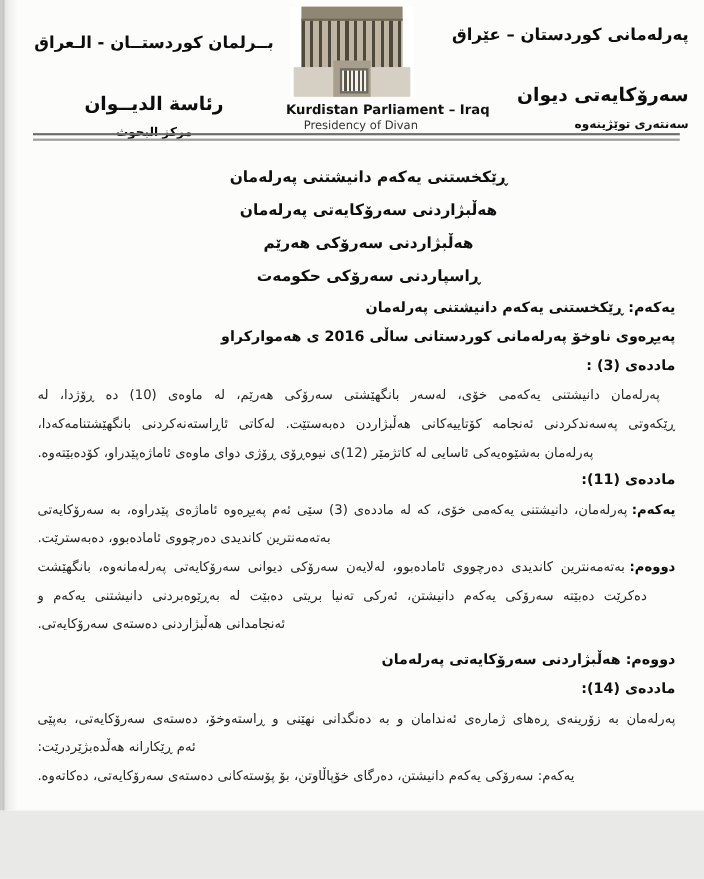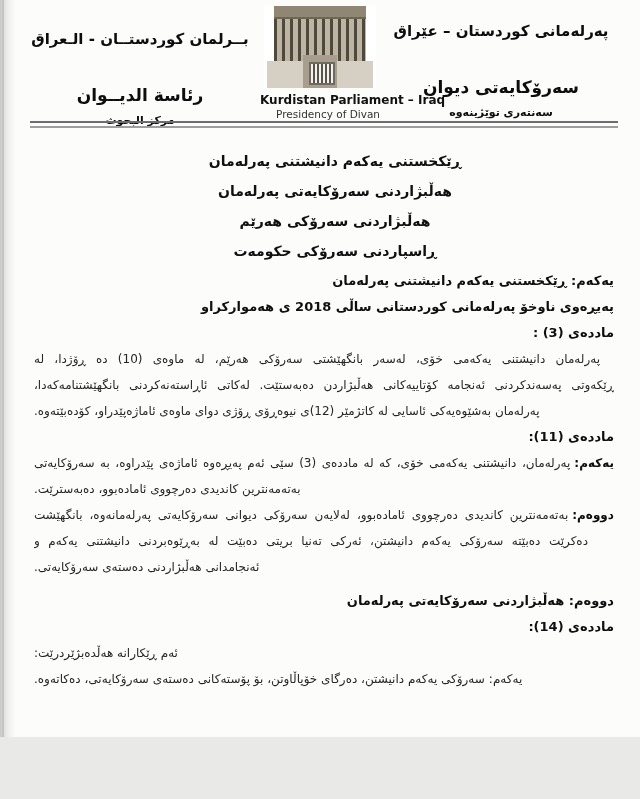--- a/index.html
+++ b/index.html
@@ -10,21 +10,21 @@
   }
   
   .edge{
     position:absolute;left:0;top:0;bottom:0;width:16px;
     background:linear-gradient(90deg,#c6c6c4 0,#dddddb 3px,#efefed 8px,rgba(252,252,250,0) 16px);
   }
   .edge-line{position:absolute;left:2px;top:0;bottom:0;width:2px;background:#b9b9b7;opacity:.7;}
 
   
   .h-ar{position:absolute;top:24px;left:26px;width:228px;text-align:center;direction:rtl;}
-  .h-ku{position:absolute;top:16px;right:14px;width:250px;text-align:center;direction:rtl;}
+  .h-ku{position:absolute;top:16px;right:14px;width:250px;direction:rtl;}
   .h-big{font-size:15px;font-weight:bold;color:#0d0d0d;line-height:30px;}
   .h-mid{font-size:17px;font-weight:bold;color:#0d0d0d;line-height:28px;margin-top:27px;}
   .h-sml{font-size:11px;font-weight:bold;color:#0d0d0d;line-height:24px;}
 
   .logo{position:absolute;top:6px;left:260px;width:120px;text-align:right;}
   .bld{position:relative;width:112px;height:82px;margin:0 auto;background:#fff;}
   .bld-cornice{position:absolute;top:0;left:10px;right:10px;height:11px;background:#8f8673;border-bottom:2px solid #6e6655;}
   .bld-facade{position:absolute;top:13px;left:10px;right:10px;height:42px;
     background:repeating-linear-gradient(90deg,#4e483d 0 3px,#beb4a2 3px 8px);}
   .bld-base{position:absolute;bottom:0;left:3px;right:3px;height:27px;background:#d6d0c4;}
@@ -102,21 +102,21 @@
   <div class="agenda">
     <div class="ag">ڕێکخستنی یەکەم دانیشتنی پەرلەمان</div>
     <div class="ag">هەڵبژاردنی سەرۆکایەتی پەرلەمان</div>
     <div class="ag">هەڵبژاردنی سەرۆکی هەرێم</div>
     <div class="ag">ڕاسپاردنی سەرۆکی حکومەت</div>
   </div>
 
   <div class="content">
 
     <div class="hl">یەکەم: ڕێکخستنی یەکەم دانیشتنی پەرلەمان</div>
-    <div class="hl">پەیڕەوی ناوخۆ پەرلەمانی کوردستانی ساڵی 2018 ی هەموارکراو</div>
+    <div class="hl">پەیڕەوی ناوخۆ پەرلەمانی کوردستانی ساڵی 2016 ی هەموارکراو</div>
     <div class="hl">ماددەی (3) :</div>
 
     <div class="p-m3">
       <div class="ln jl">پەرلەمان دانیشتنی یەکەمی خۆی، لەسەر بانگهێشتی سەرۆکی هەرێم، لە ماوەی (10) دە ڕۆژدا، لە</div>
       <div class="ln jl">ڕێکەوتی پەسەندکردنی ئەنجامە کۆتاییەکانی هەڵبژاردن دەبەستێت. لەکاتی ئاڕاستەنەکردنی بانگهێشتنامەکەدا،</div>
       <div class="ln rl">پەرلەمان بەشێوەیەکی ئاسایی لە کاتژمێر (12)ی نیوەڕۆی ڕۆژی دوای ماوەی ئاماژەپێدراو، کۆدەبێتەوە.</div>
     </div>
 
     <div class="hl">ماددەی (11):</div>
 
@@ -134,20 +134,21 @@
       <div class="ln jl p-d11-l2">دەکرێت دەبێتە سەرۆکی یەکەم دانیشتن، ئەرکی تەنیا بریتی دەبێت لە بەڕێوەبردنی دانیشتنی یەکەم و</div>
       <div class="ln rl p-d11-l3">ئەنجامدانی هەڵبژاردنی دەستەی سەرۆکایەتی.</div>
     </div>
 
     <div class="gap"></div>
 
     <div class="hl">دووەم: هەڵبژاردنی سەرۆکایەتی پەرلەمان</div>
     <div class="hl">ماددەی (14):</div>
 
     <div>
+      <div class="ln jl">پەرلەمان بە زۆرینەی ڕەهای ژمارەی ئەندامان و بە دەنگدانی نهێنی و ڕاستەوخۆ، دەستەی سەرۆکایەتی، بەپێی</div>
       <div class="ln rl">ئەم ڕێکارانە هەڵدەبژێردرێت:</div>
     </div>
 
     <div>
       <div class="ln rl">
         <span class="lbl-reg">یەکەم:</span><span>سەرۆکی یەکەم دانیشتن، دەرگای خۆپاڵاوتن، بۆ پۆستەکانی دەستەی سەرۆکایەتی، دەکاتەوە.</span>
       </div>
     </div>
 
   </div>

